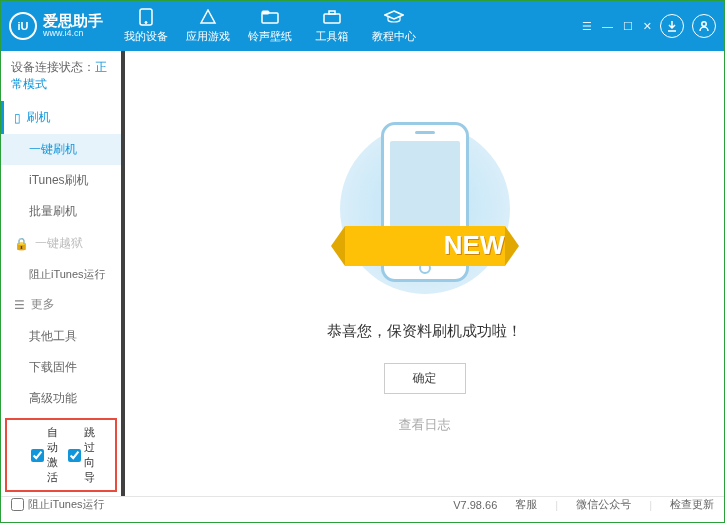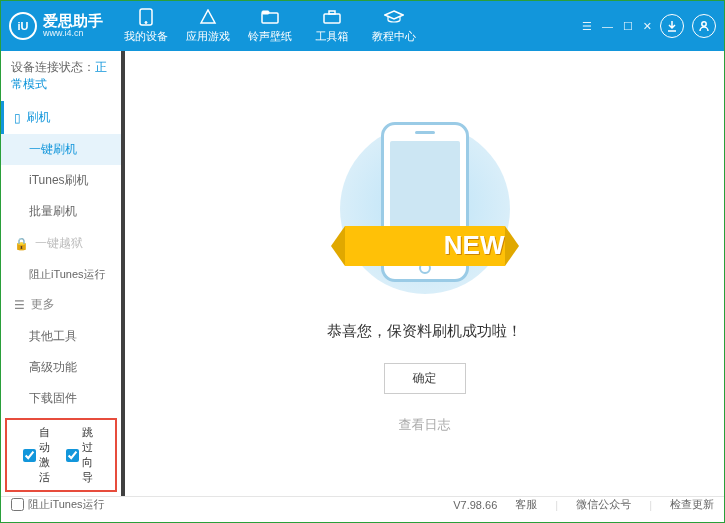--- a/index.html
+++ b/index.html
@@ -25,21 +25,21 @@
 .body{flex:1;display:flex;overflow:hidden;}
 .sidebar{width:124px;border-right:4px solid #404040;display:flex;flex-direction:column;font-size:12px;color:#333;}
 .conn{padding:8px 10px;color:#666;}
 .conn .val{color:#1296db;}
 .sb-section{border-left:3px solid transparent;padding:8px 10px;display:flex;align-items:center;gap:6px;color:#666;}
 .sb-section.blue{border-left-color:#1296db;color:#1296db;}
 .sb-list .sb-item{padding:7px 10px 7px 28px;color:#666;cursor:pointer;}
 .sb-list .sb-item.active{background:#e6f3fb;color:#1296db;}
 .sb-list .sb-item.small{font-size:11px;line-height:1.3;}
 .divider-h{height:1px;background:#eee;margin:2px 0;}
-.sb-cbs{border:2px solid #e74c3c;padding:5px 16px;margin:4px;display:flex;gap:10px;font-size:11px;color:#333;}
+.sb-cbs{border:2px solid #e74c3c;padding:5px 24px;margin:4px;display:flex;gap:10px;font-size:11px;color:#333;}
 .cb{display:flex;align-items:center;gap:3px;}
 .cb input{accent-color:#1296db;}
 
 .main{flex:1;display:flex;flex-direction:column;align-items:center;justify-content:center;position:relative;background:#fff;}
 .illus{position:relative;width:200px;height:190px;}
 .circle-bg{position:absolute;inset:0;margin:auto;width:170px;height:170px;border-radius:50%;background:radial-gradient(circle,#b9e2f7 0%,#d9eef9 70%,#fff 100%);}
 .phone{position:absolute;left:50%;top:8px;transform:translateX(-50%);width:88px;height:160px;background:#fff;border:3px solid #9acbe6;border-radius:14px;}
 .phone .screen{position:absolute;top:16px;left:6px;right:6px;bottom:20px;background:#cce6f3;border-radius:2px;}
 .phone .home-btn{position:absolute;bottom:5px;left:50%;transform:translateX(-50%);width:12px;height:12px;border:2px solid #9acbe6;border-radius:50%;}
 .phone .speaker{position:absolute;top:6px;left:50%;transform:translateX(-50%);width:20px;height:3px;background:#9acbe6;border-radius:2px;}
@@ -159,22 +159,22 @@
       </div>
       <div class="sb-list">
           <div class="sb-item small">阻止iTunes运行</div>
         </div>
       <div class="sb-section" style="color:#888;">
         <span>☰</span>
         <span>更多</span>
       </div>
       <div class="sb-list">
         <div class="sb-item">其他工具</div>
+        <div class="sb-item">下载固件</div>
         <div class="sb-item">高级功能</div>
-        <div class="sb-item">下载固件</div>
       </div>
       <div class="sb-cbs">
         <label class="cb">
             <input type="checkbox" checked="" style="">
             <span>自动激活</span>
           </label>
         <label class="cb">
             <input type="checkbox" checked="" style="">
             <span>跳过向导</span>
           </label>

